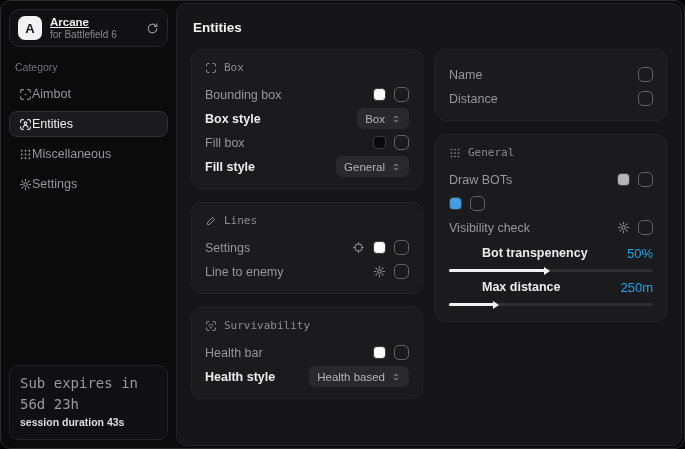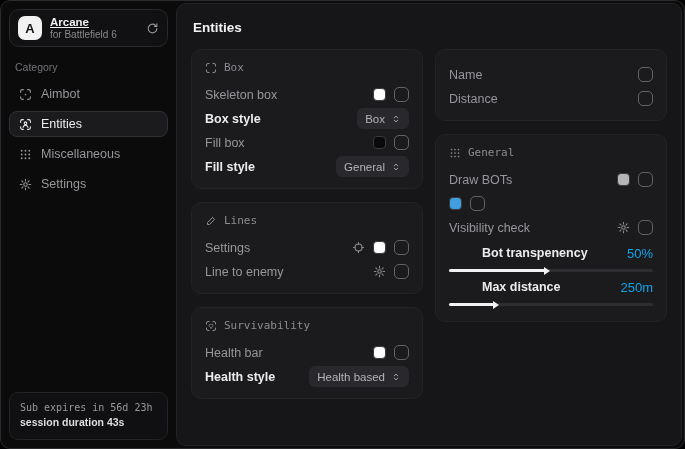--- a/index.html
+++ b/index.html
@@ -18,30 +18,30 @@
     width:24px; height:24px; border-radius:7px; background:#f2f2f2; color:#151517;
     font-weight:bold; font-size:13px; display:flex; align-items:center; justify-content:center;
   }
   .acct-text { flex:1; line-height:1.15; }
   .acct-title { font-size:11.5px; font-weight:bold; color:#f0f0f0;text-decoration:underline; }
   .acct-sub { font-size:10px; color:#8a8a8e; }
   .icon-btn { color:#9a9a9e; display:flex; align-items:center; cursor:pointer; }
   .cat-label { font-size:10.5px; color:#737378; margin:14px 6px 8px; }
   .nav { display:flex; flex-direction:column; gap:4px; }
   .nav-item {
-    display:flex; align-items:center; gap:9px; height:26px; padding:0 9px;
+    display:flex; align-items:center; height:26px; padding:0 9px;
     border-radius:8px; border:1px solid transparent; color:#97979b; font-size:12.5px; cursor:pointer;
   }
   .nav-item.active { background:#1b1b1e; border-color:#303034; color:#ededee; }
   .nav-item .nicon { display:flex; align-items:center; color:inherit; }
   .sb-footer {
     margin-top:auto; border:1px solid #242428; border-radius:9px; background:#101012;
     padding:7px 10px 8px; line-height:1.5;
   }
-  .sb-footer .l1 { font-family:"DejaVu Sans Mono", monospace; font-size:10px; color:#9a9a9e; }
+  .sb-footer .l1 { font-family:"DejaVu Sans Mono", monospace; font-size:14px; color:#9a9a9e; }
   .sb-footer .l2 { font-size:10.5px; font-weight:bold; color:#dedede; }
   
   .main {
     flex:1; margin:2px 2px 2px 0; background:#161618; border:1px solid #242427;
     border-radius:10px; padding:12px 14px; overflow:hidden;
   }
   .main-title { font-size:13.5px; font-weight:bold; color:#f2f2f3; margin:4px 2px 14px; }
   .columns { display:grid; grid-template-columns:1fr 1fr; gap:12px; align-items:start; }
   .col { display:flex; flex-direction:column; gap:13px; }
   .card { background:#1b1b1e; border:1px solid #232326; border-radius:10px; padding:11px 13px; }
@@ -203,21 +203,21 @@
         <div class="card">
           <div class="card-head">
             <span>
                 <svg width="12" height="12" viewBox="0 0 24 24">
                   <use href="#i-brackets"></use>
                 </svg>
               </span>
             <span class="htxt">Box</span>
           </div>
           <div class="row">
-            <span class="row-label">Skeleton box</span>
+            <span class="row-label">Bounding box</span>
             <span class="controls">
               <span class="swatch" style="background-color: rgb(255, 255, 255);"></span>
               <span class="checkbox"></span>
             </span>
           </div>
           <div class="row">
             <span class="row-label bright">Box style</span>
             <span class="select-btn">
               <span>Box</span>
               <span>

